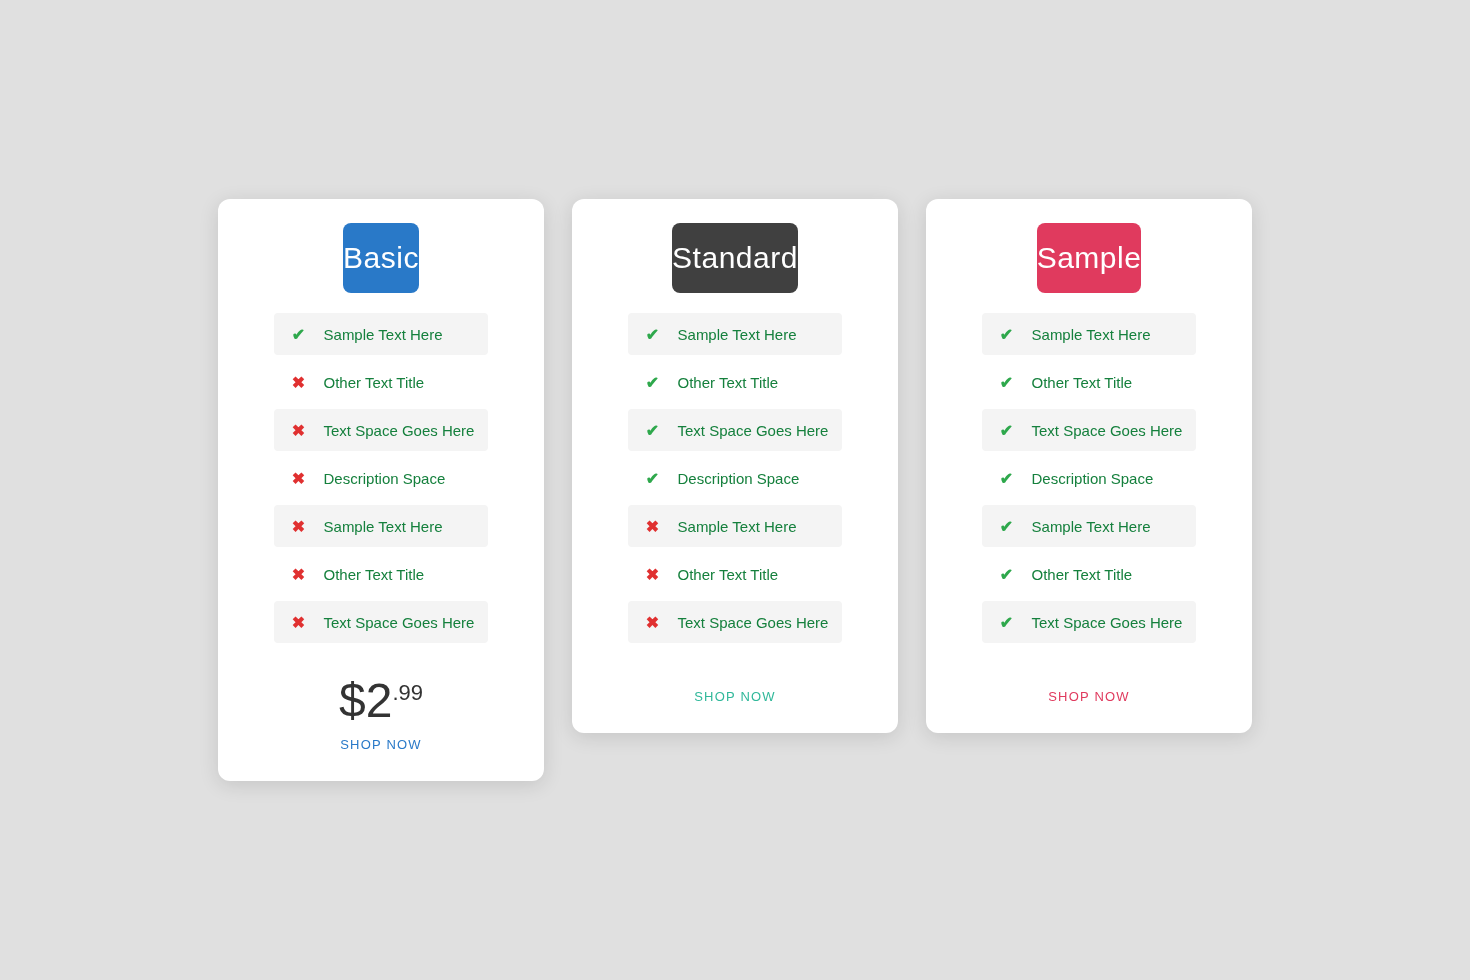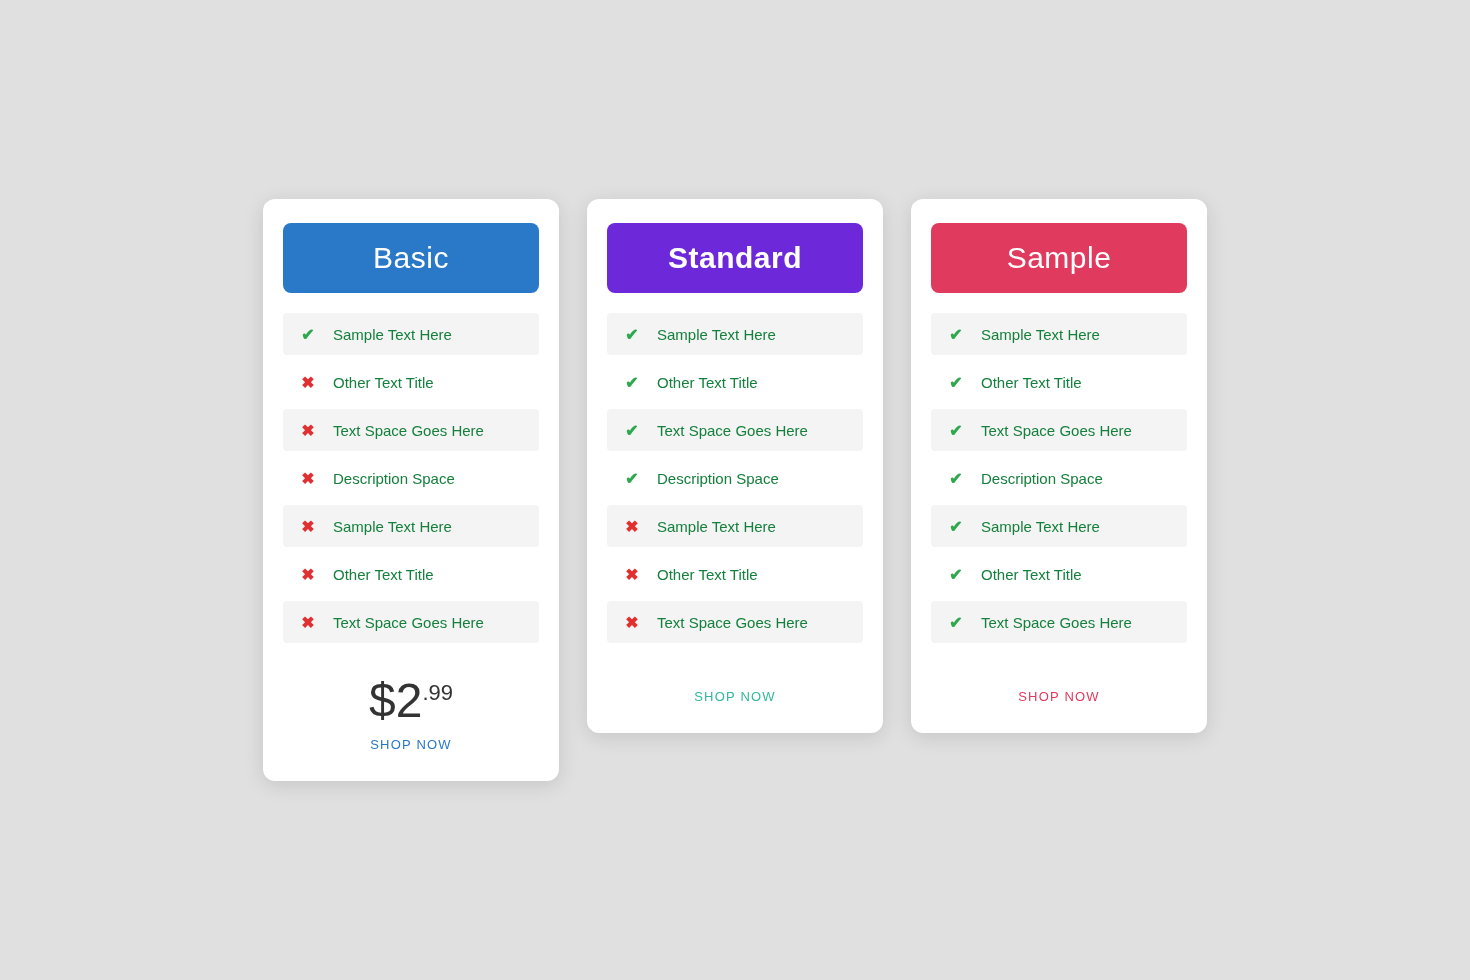--- a/index.html
+++ b/index.html
@@ -18,42 +18,43 @@
       gap: 28px;
       padding: 60px 40px;
       justify-content: center;
       align-items: flex-start;
     }
 
     .pricing-card {
       background: #ffffff;
       border-radius: 12px;
       box-shadow: 0 4px 20px rgba(0,0,0,0.12);
-      width: 296px;
+      width: 326px;
       overflow: hidden;
       display: flex;
       flex-direction: column;
+      align-items: center;
     }
 
     .card-header {
       padding: 24px 20px 20px;
     }
 
     .card-title-box {
       border-radius: 8px;
       padding: 18px 0;
       text-align: center;
       color: #ffffff;
       font-size: 30px;
       font-weight: 400;
       letter-spacing: 0.5px;
     }
 
     .basic-header { background-color: #2979C8; }
-    .standard-header { background-color: #6d28d9; font-weight: bold; }
+    .standard-header { background-color: #404040; }
     .premium-header { background-color: #E03A5E; }
 
     .features-list {
       padding: 0 20px;
       display: flex;
       flex-direction: column;
       gap: 6px;
     }
 
     .feature-row {

